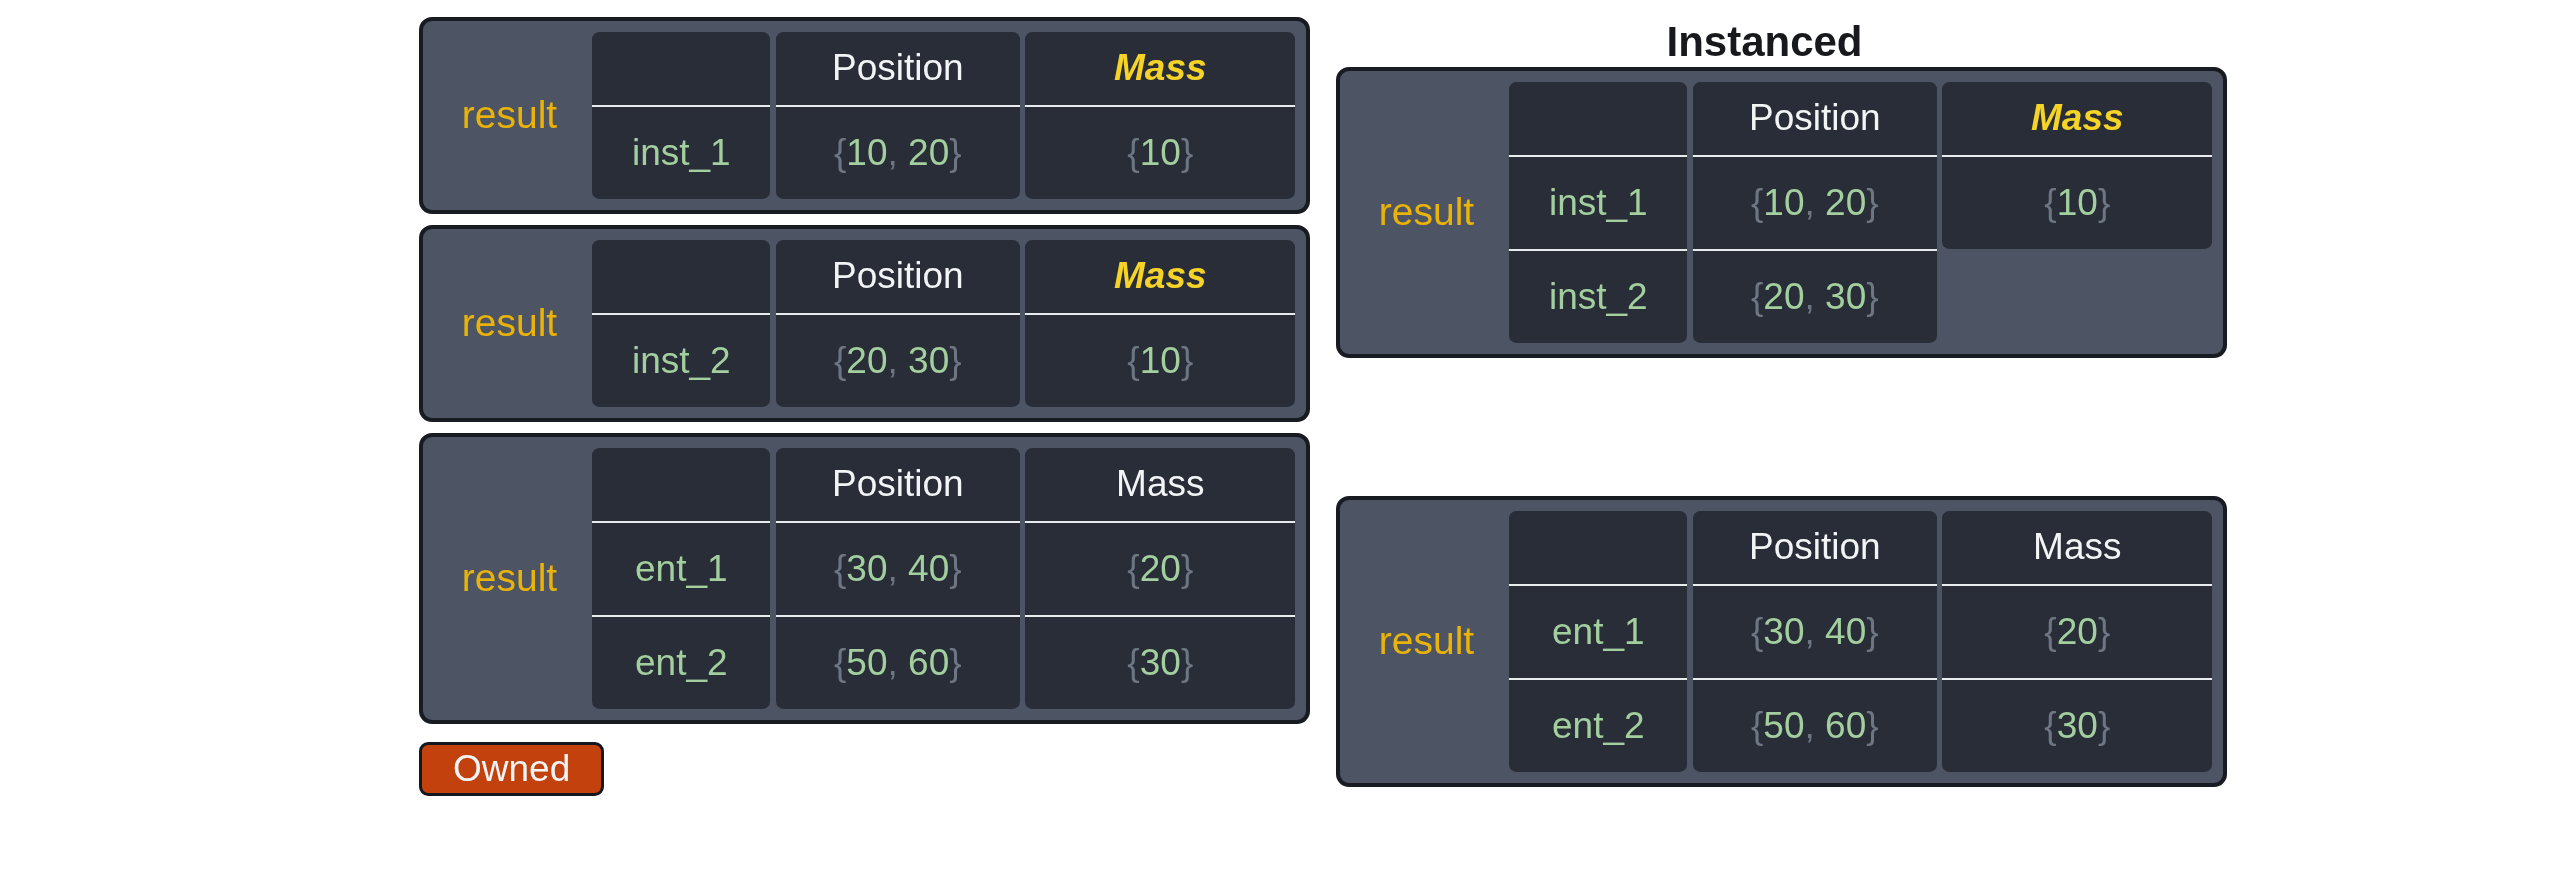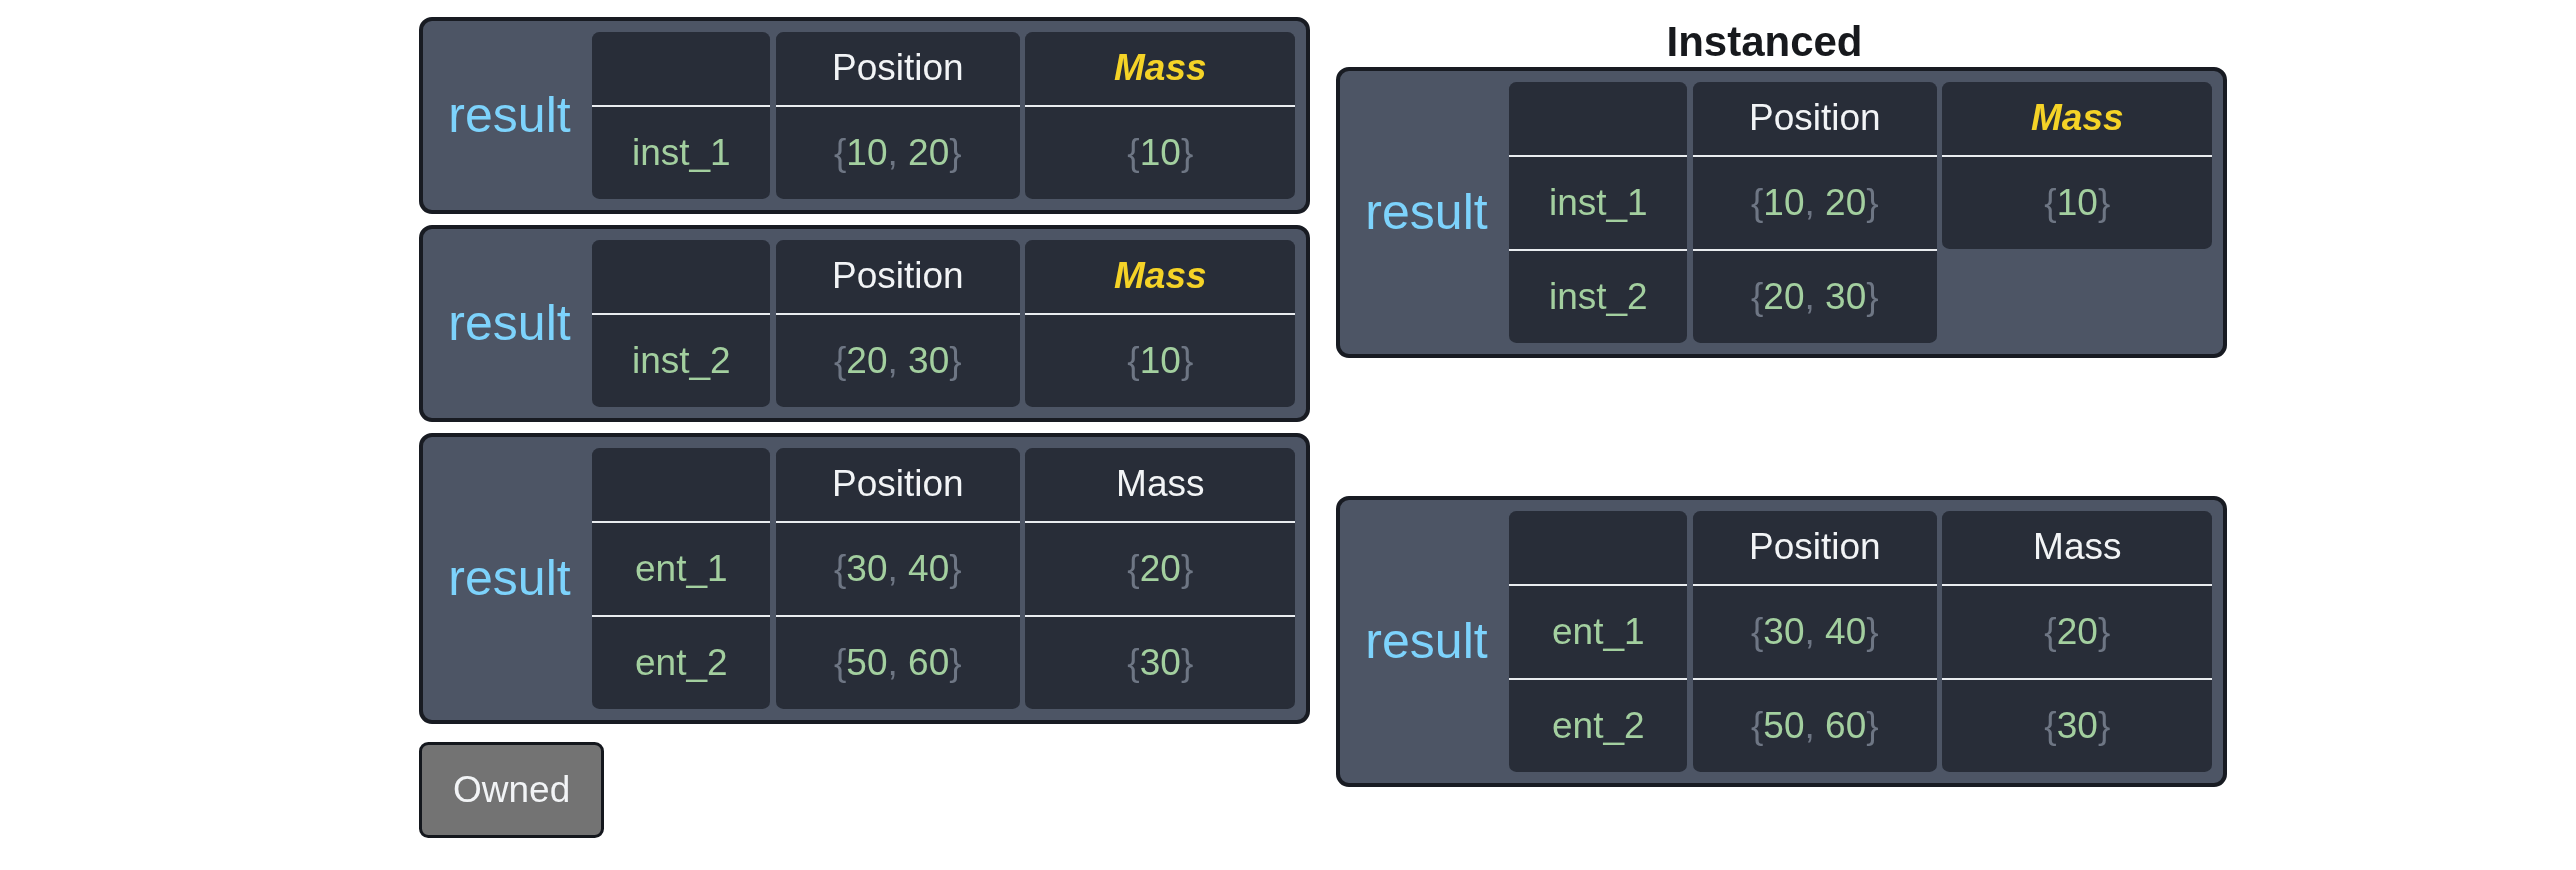--- a/index.html
+++ b/index.html
@@ -41,22 +41,22 @@
     width: fit-content;
     box-sizing: border-box;
     margin-bottom: 11px;
   }
   .qtable.last { margin-bottom: 0; }
 
   .result-label {
     flex: 0 0 151px;
     width: 151px;
     text-align: center;
-    color: #7dd3fc;
-    font-size: 50px;
+    color: #eab308;
+    font-size: 39px;
   }
 
   .cols {
     display: flex;
     gap: 5.5px;
     align-items: flex-start;
     margin-left: 7.3px;
   }
   .col {
     background: #282d38;
@@ -95,24 +95,24 @@
   .p-m { color: #6e7684; }
 
   .spacer { height: 127px; }
 
   .legend {
     margin-top: 18.4px;
     display: flex;
     gap: 16.5px;
   }
   .legend-box {
-    background: #737373;
+    background: #c2410c;
     border: 3.7px solid #14171d;
     border-radius: 9.2px;
-    padding: 24px 31px;
+    padding: 3px 31px;
     font-size: 37px;
     color: #f2f4f6;
   }
   .legend-box.shared {
     color: #f5d327;
     font-style: italic;
     font-weight: 700;
   }
 </style>
 </head>

